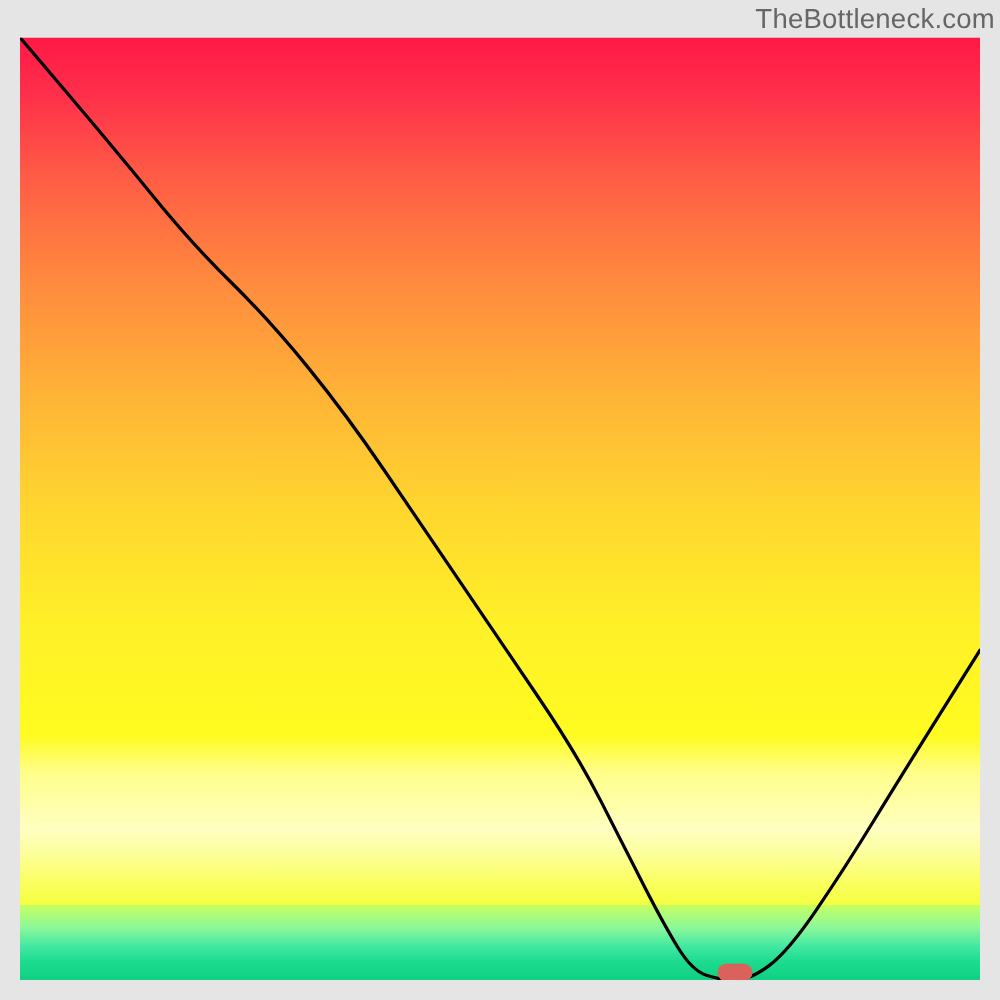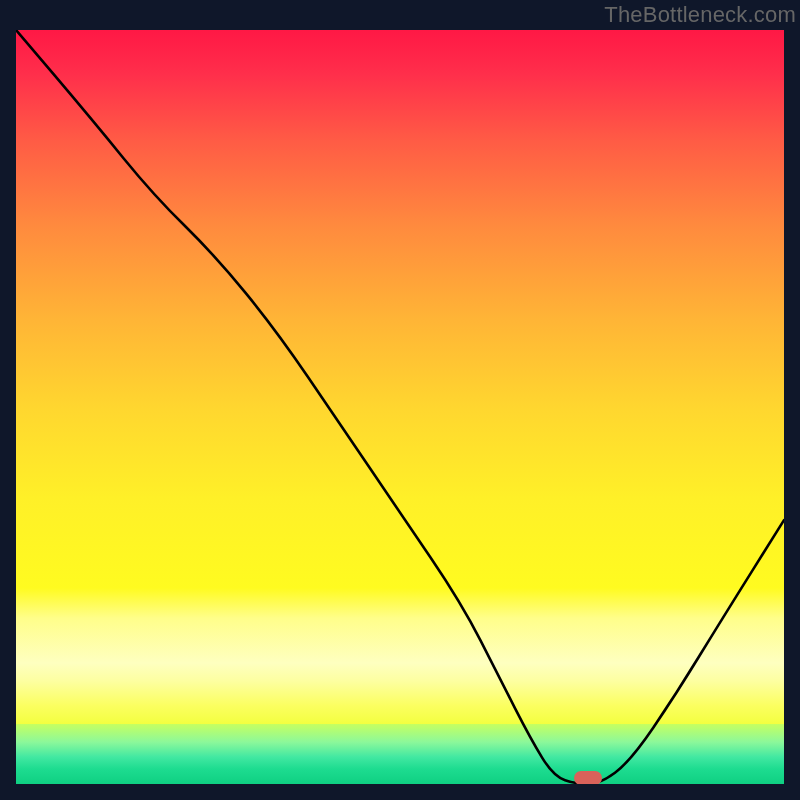--- a/index.html
+++ b/index.html
@@ -8,21 +8,21 @@
     width: 800px;
     height: 800px;
     background: #000;
     overflow: hidden;
     font-family: Arial, Helvetica, sans-serif;
   }
   .container {
     position: relative;
     width: 800px;
     height: 800px;
-    background: #0f172a;
+    background: #e5e5e5;
   }
   .watermark {
     position: absolute;
     top: 2px;
     right: 4px;
     color: #666;
     font-size: 22px;
     font-weight: 500;
     letter-spacing: 0.2px;
     z-index: 10;

